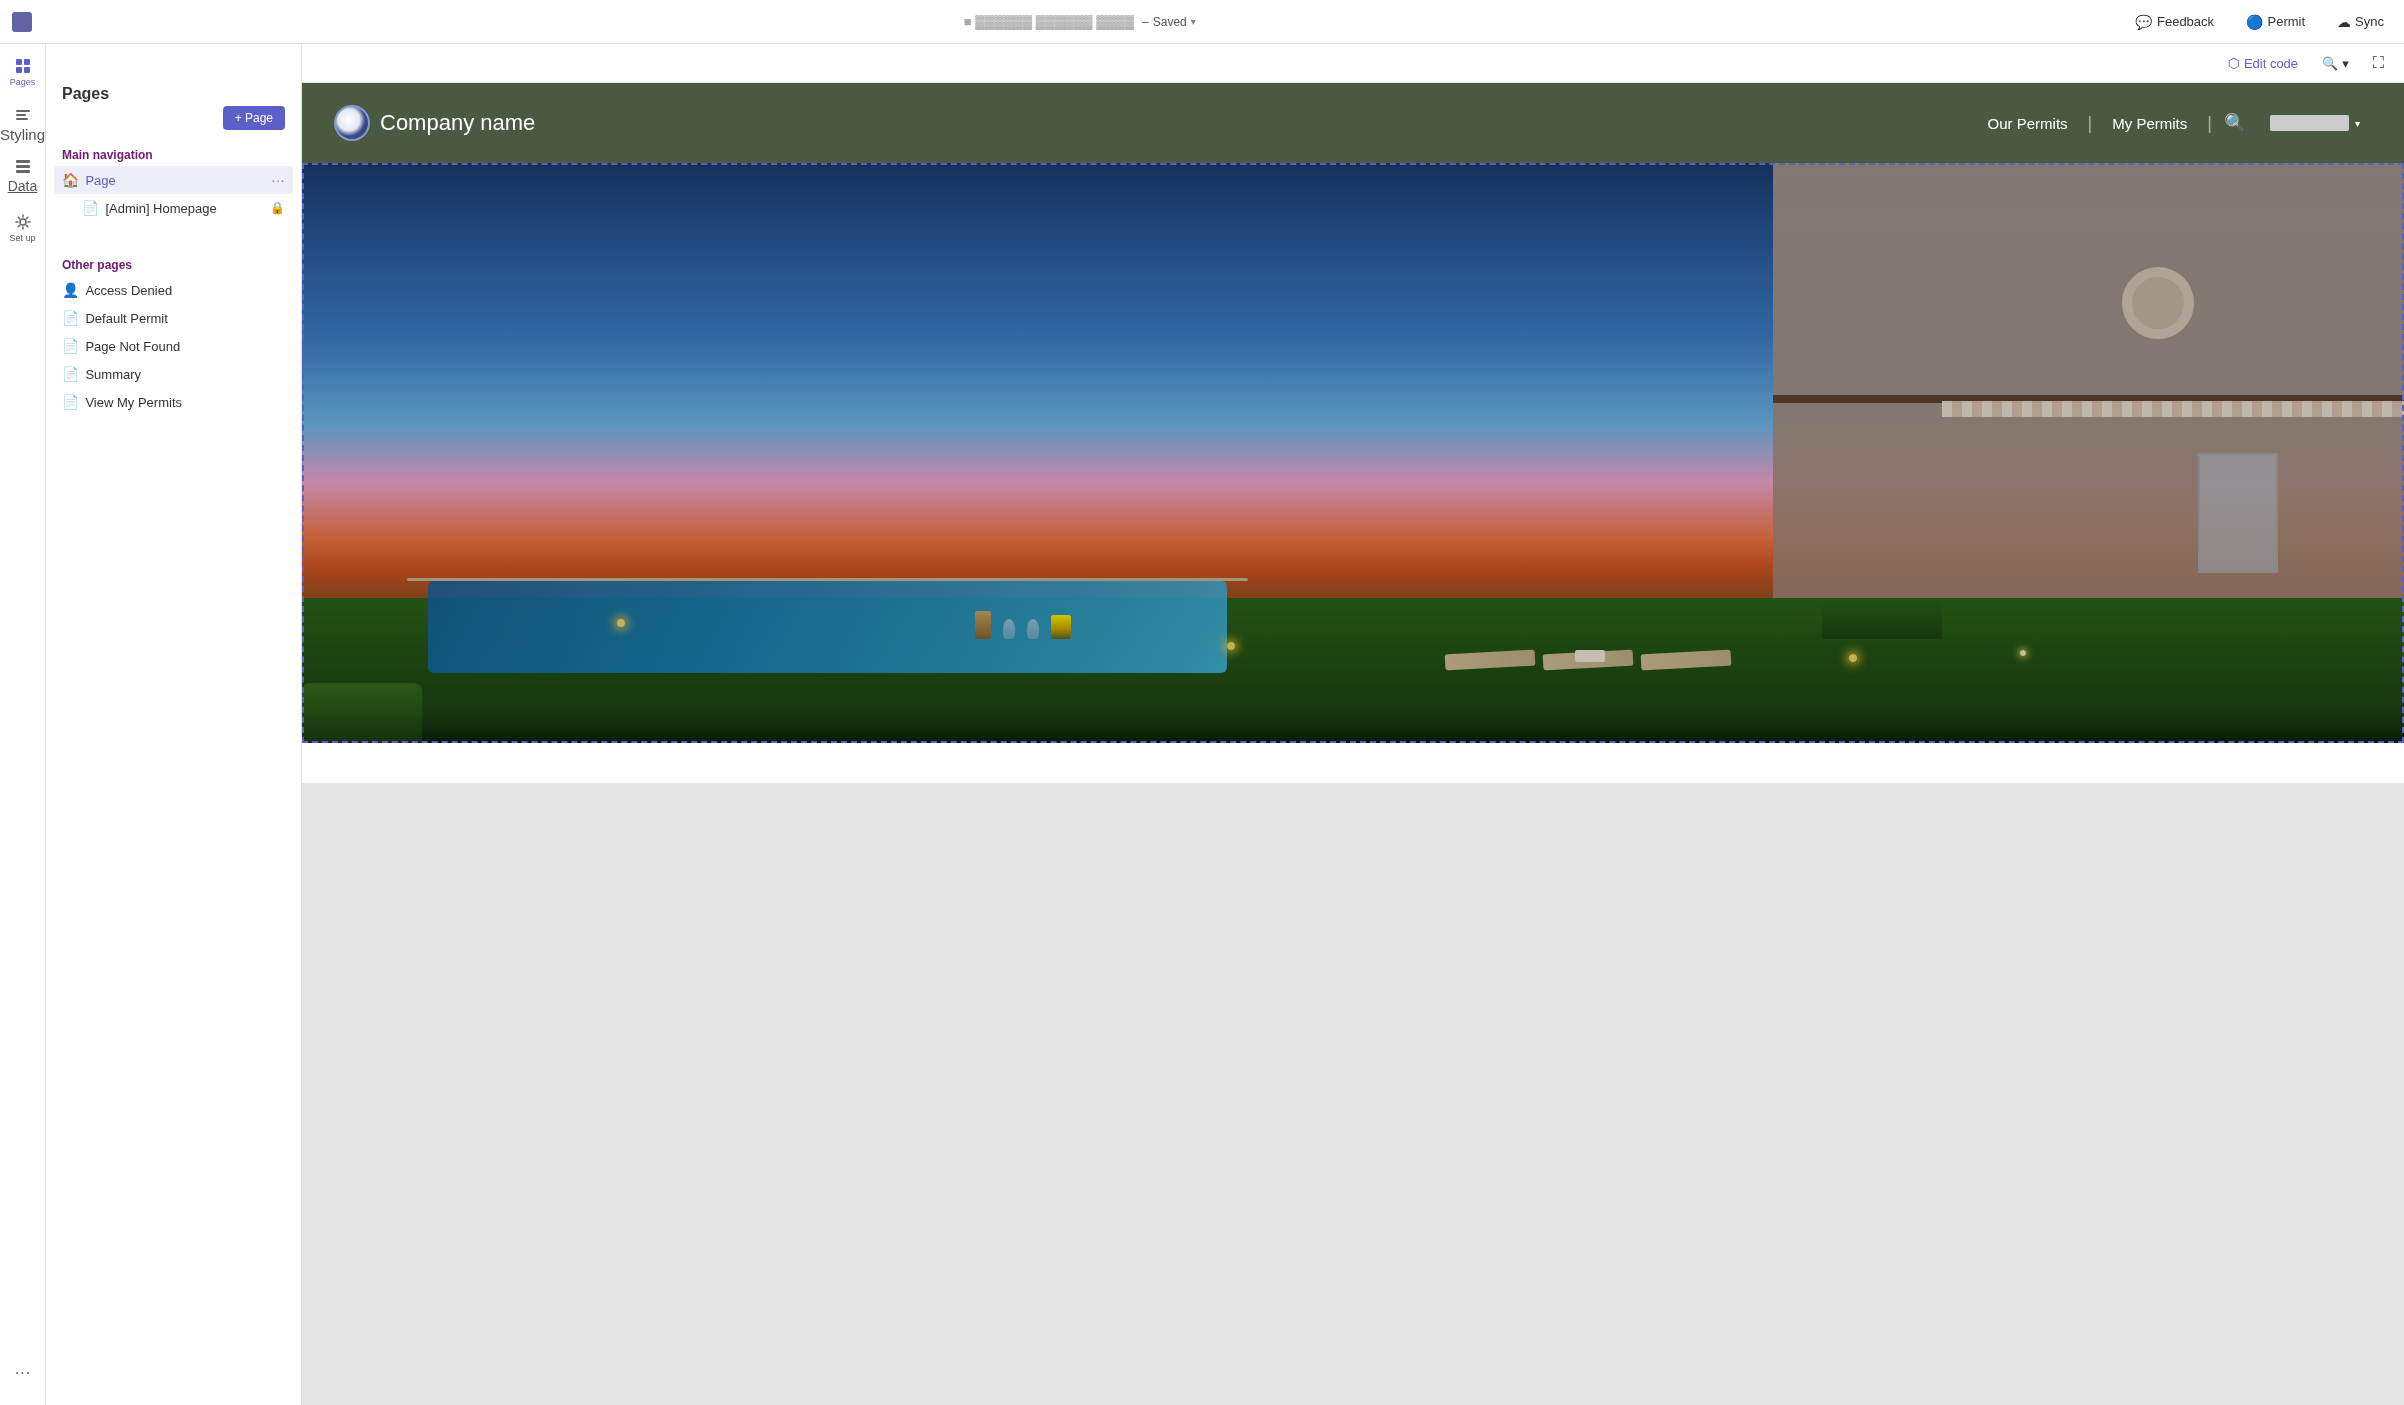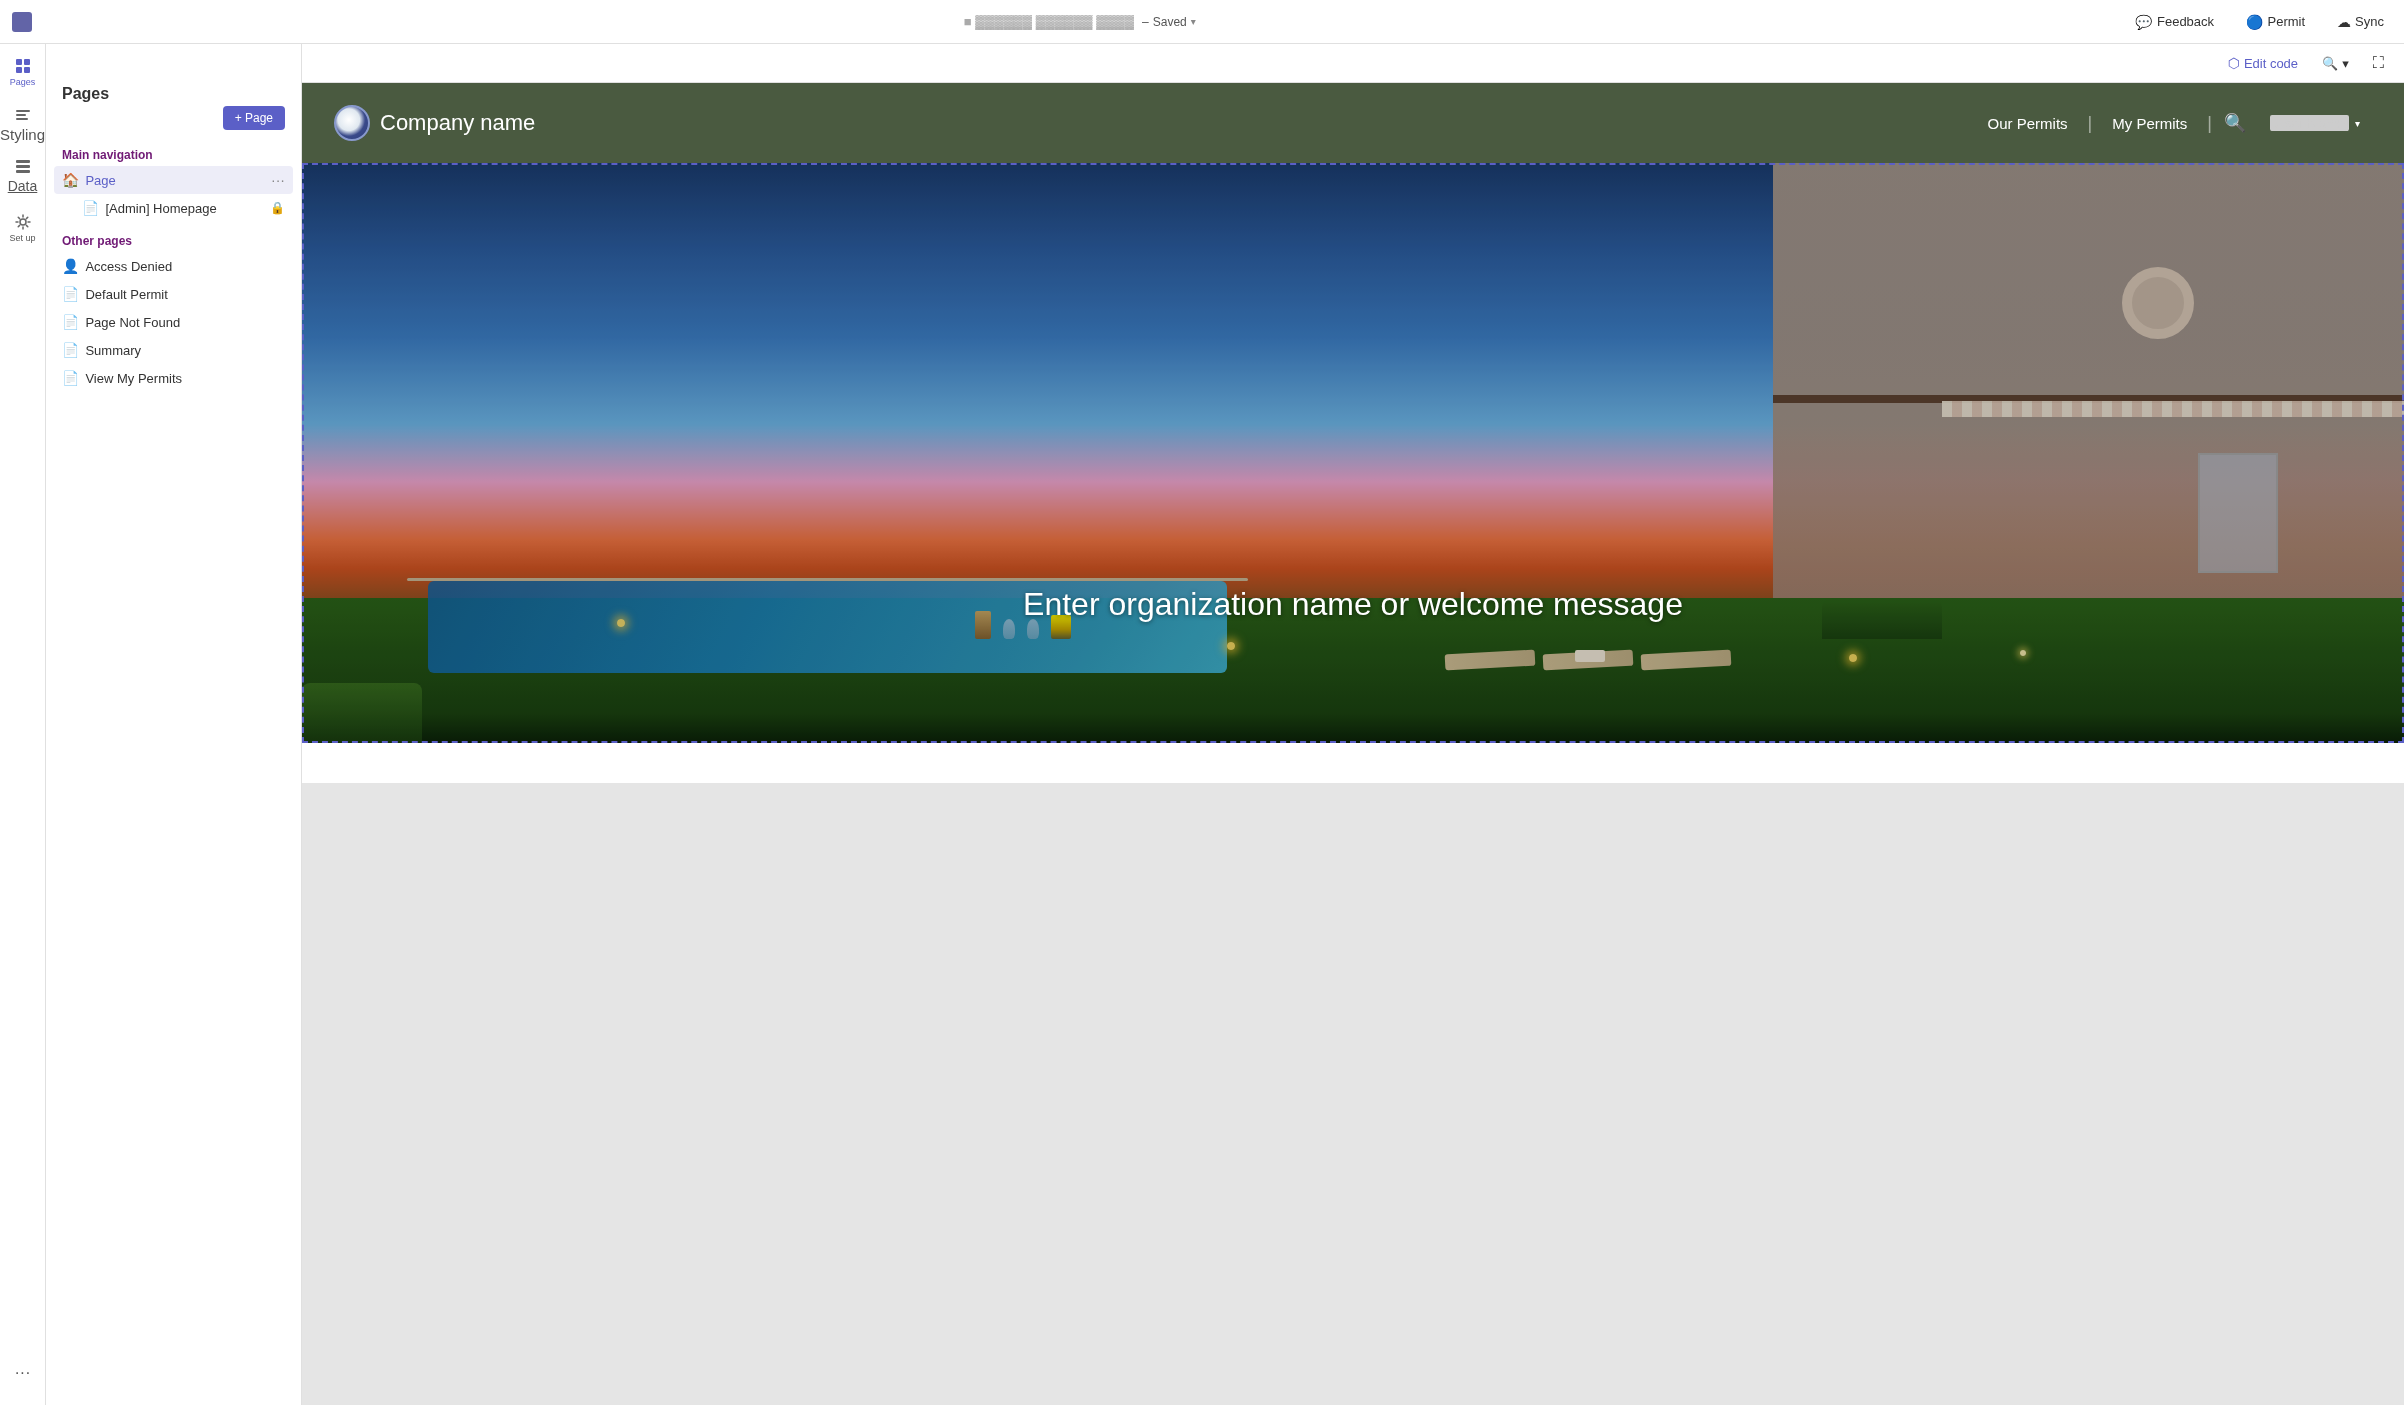--- a/index.html
+++ b/index.html
@@ -237,21 +237,21 @@
           <span class="page-item-more">···</span>
         </div>
       </div>
 
       <div class="page-item" style="padding-left: 28px;">
         <span class="page-item-icon" style="color:#888;">📄</span>
         <span class="page-item-label">[Admin] Homepage</span>
         <span class="page-item-lock">🔒</span>
       </div>
 
-      <div class="section-label" style="margin-top: 4px;">Other pages</div>
+      <div class="section-label" style="margin-top: 28px;">Other pages</div>
 
       <div class="page-item">
         <span class="page-item-icon" style="color:#888;">👤</span>
         <span class="page-item-label">Access Denied</span>
       </div>
 
       <div class="page-item">
         <span class="page-item-icon" style="color:#888;">📄</span>
         <span class="page-item-label">Default Permit</span>
       </div>
@@ -350,21 +350,20 @@
           <div style="position:absolute; bottom:16%; left:44%; width:8px; height:8px; border-radius:50%; background:rgba(255,220,100,0.9); box-shadow:0 0 8px 4px rgba(255,200,50,0.6);"></div>
           <div style="position:absolute; bottom:14%; right:26%; width:8px; height:8px; border-radius:50%; background:rgba(255,220,100,0.9); box-shadow:0 0 8px 4px rgba(255,200,50,0.6);"></div>
           <div style="position:absolute; bottom:15%; right:18%; width:6px; height:6px; border-radius:50%; background:rgba(255,240,180,0.9); box-shadow:0 0 6px 3px rgba(255,220,100,0.5);"></div>
 
           <div style="position:absolute; bottom:18%; right:22%; width:120px; height:40px; background:linear-gradient(180deg, #2a6018 0%, #1a4010 100%); border-radius:8px 8px 0 0;"></div>
 
           <div style="position:absolute; bottom:0; left:0; width:120px; height:60px; background:linear-gradient(180deg, #3a7020 0%, #1a4010 100%); border-radius:8px 8px 0 0; opacity:0.8;"></div>
 
           <div class="hero-overlay"></div>
 
-          <div class="hero-text">Enter organization name or welcome message</div>
 
           <div class="hero-selection-border"></div>
         </div>
 
       </div>
     </div>
 
   </div>
 </div>
 

